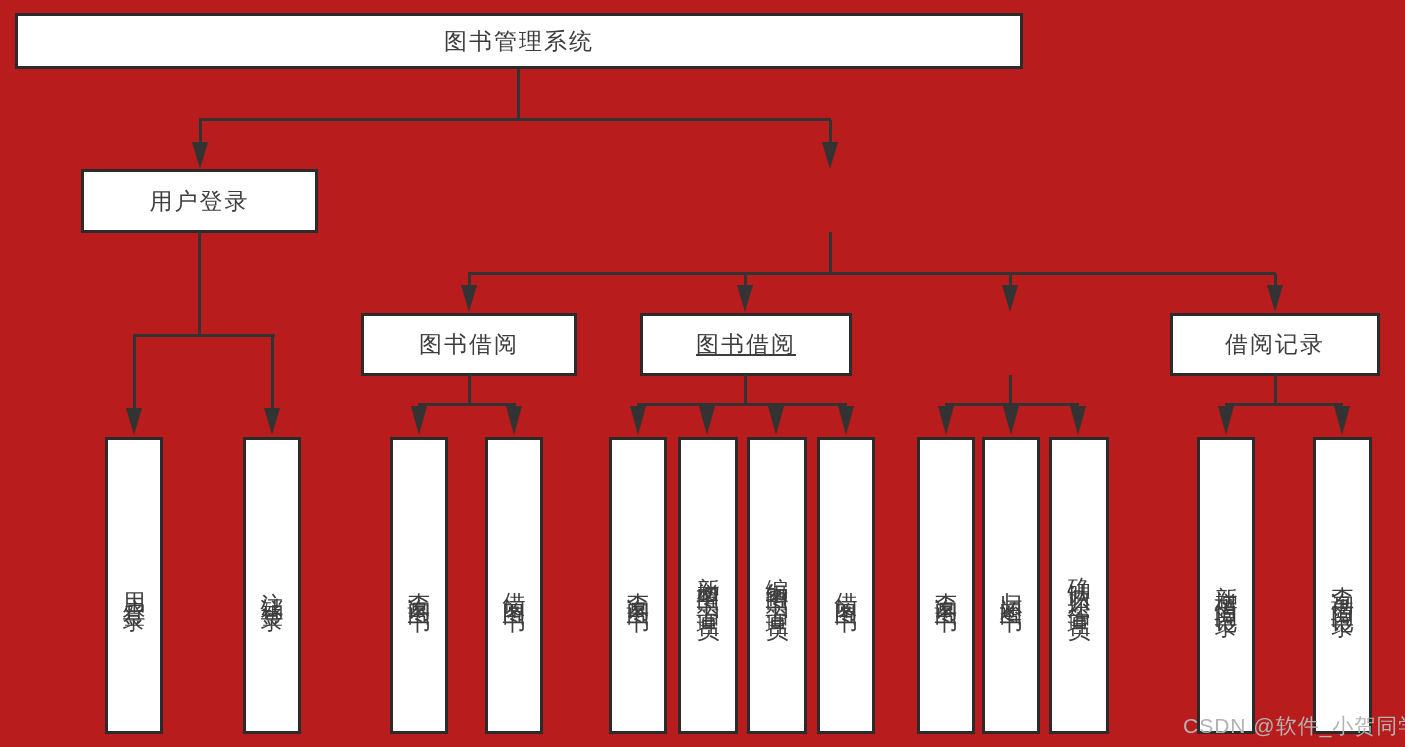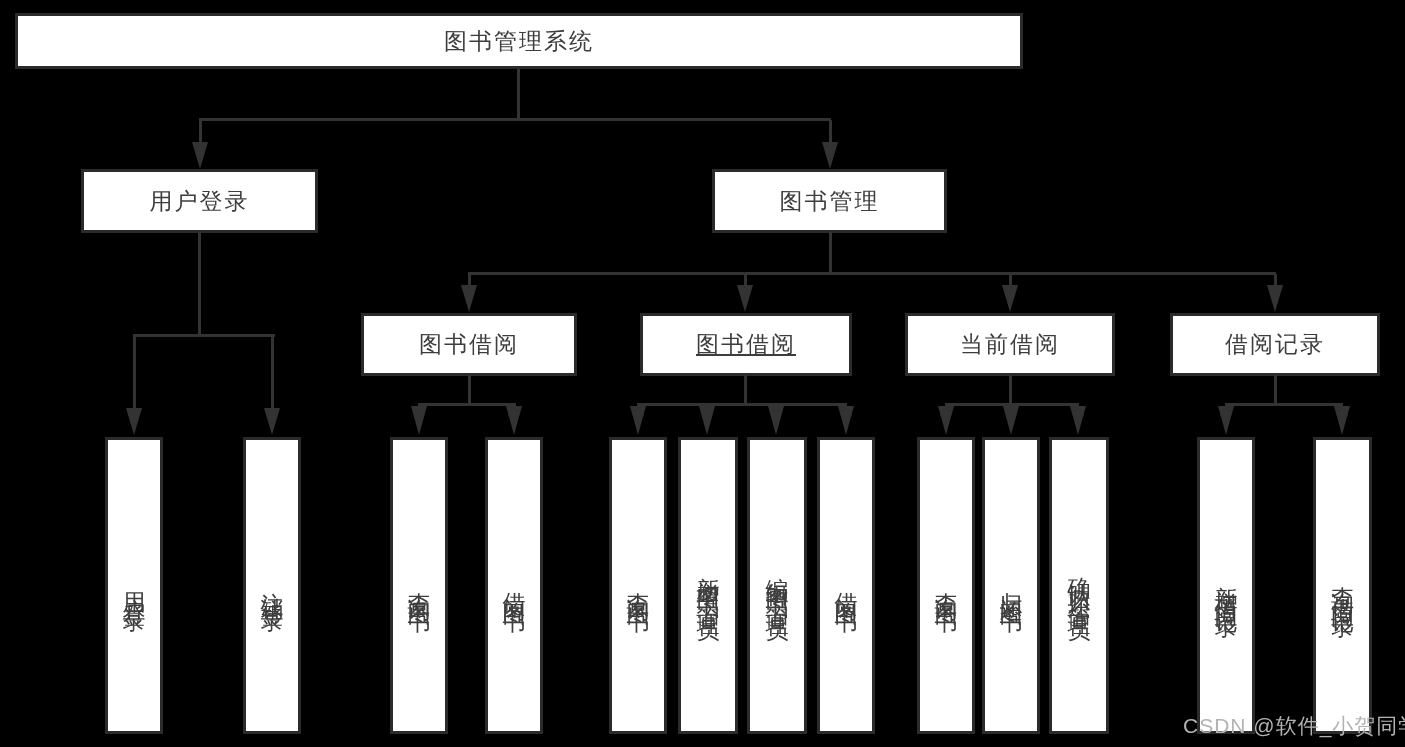--- a/index.html
+++ b/index.html
@@ -1,17 +1,17 @@
 <!DOCTYPE html>
 <html><head>
 <meta charset="utf-8">
 <style>
   html,body{margin:0;padding:0;background:#ffffff;}
   #canvas{
-    position:relative;width:1405px;height:747px;background:#000000;
+    position:relative;width:1405px;height:747px;background:#b91c1c;
     font-family:"Liberation Sans","DejaVu Sans",sans-serif;overflow:hidden;
   }
   .box{
     position:absolute;background:#ffffff;border:3px solid #2b2b2b;
     box-sizing:border-box;display:flex;align-items:center;justify-content:center;
     color:#3d3d3d;font-size:23px;letter-spacing:2px;white-space:nowrap;
   }
   .leaf{top:437px;width:58px;height:297px;}
   .leaf .vtext{
     writing-mode:vertical-rl;text-orientation:mixed;
@@ -38,21 +38,20 @@
   <div class="box" style="left:15px;top:13px;width:1008px;height:56px;">图书管理系统</div>
 
   <div class="vline" style="left:517px;top:69px;height:51px;"></div>
   <div class="hline" style="left:199px;top:118px;width:632px;"></div>
   <div class="vline" style="left:199px;top:120px;height:24px;"></div>
   <div class="vline" style="left:829px;top:120px;height:24px;"></div>
   <div class="arrow" style="left:192px;top:142px;"></div>
   <div class="arrow" style="left:822px;top:142px;"></div>
 
   <div class="box" style="left:81px;top:169px;width:237px;height:64px;">用户登录</div>
-  <div class="box" style="left:712px;top:169px;width:235px;height:64px;">图书管理</div>
 
   <div class="vline" style="left:198px;top:232px;height:105px;"></div>
   <div class="hline" style="left:133px;top:334px;width:142px;"></div>
   <div class="vline" style="left:133px;top:336px;height:74px;"></div>
   <div class="vline" style="left:271px;top:336px;height:74px;"></div>
   <div class="arrow" style="left:126px;top:408px;"></div>
   <div class="arrow" style="left:264px;top:408px;"></div>
 
   <div class="vline" style="left:829px;top:232px;height:43px;"></div>
   <div class="hline" style="left:468px;top:272px;width:808px;"></div>
@@ -60,21 +59,20 @@
   <div class="vline" style="left:744px;top:274px;height:12px;"></div>
   <div class="vline" style="left:1009px;top:274px;height:12px;"></div>
   <div class="vline" style="left:1274px;top:274px;height:12px;"></div>
   <div class="arrow" style="left:461px;top:285px;"></div>
   <div class="arrow" style="left:737px;top:285px;"></div>
   <div class="arrow" style="left:1002px;top:285px;"></div>
   <div class="arrow" style="left:1267px;top:285px;"></div>
 
   <div class="box" style="left:361px;top:313px;width:216px;height:63px;">图书借阅</div>
   <div class="box" style="left:640px;top:313px;width:212px;height:63px;text-decoration:underline;">图书借阅</div>
-  <div class="box" style="left:905px;top:313px;width:210px;height:63px;">当前借阅</div>
   <div class="box" style="left:1170px;top:313px;width:210px;height:63px;text-align:right;">借阅记录</div>
 
   <div class="vline" style="left:468px;top:375px;height:31px;"></div>
   <div class="hline" style="left:418px;top:403px;width:98px;"></div>
   <div class="arrow short" style="left:411px;top:406px;"></div>
   <div class="arrow short" style="left:506px;top:406px;"></div>
 
   <div class="vline" style="left:744px;top:375px;height:31px;"></div>
   <div class="hline" style="left:637px;top:403px;width:210px;"></div>
   <div class="arrow short" style="left:630px;top:406px;"></div>

